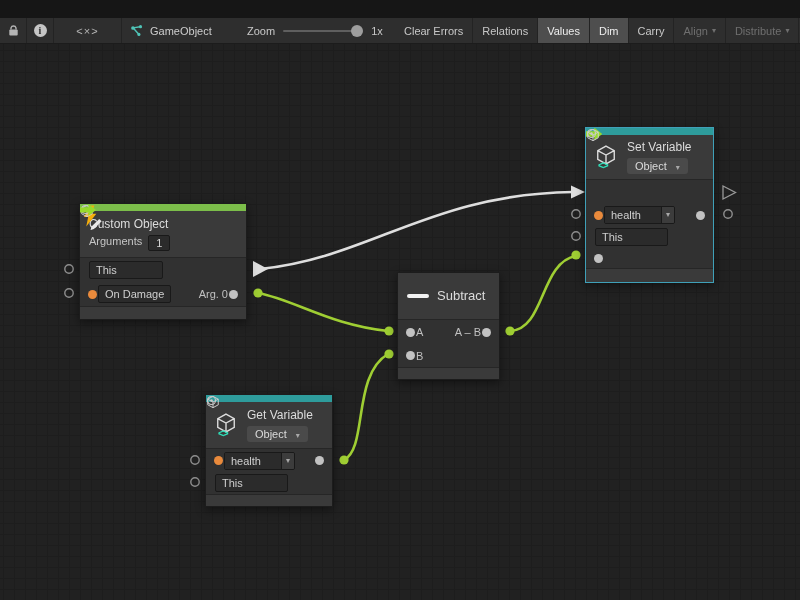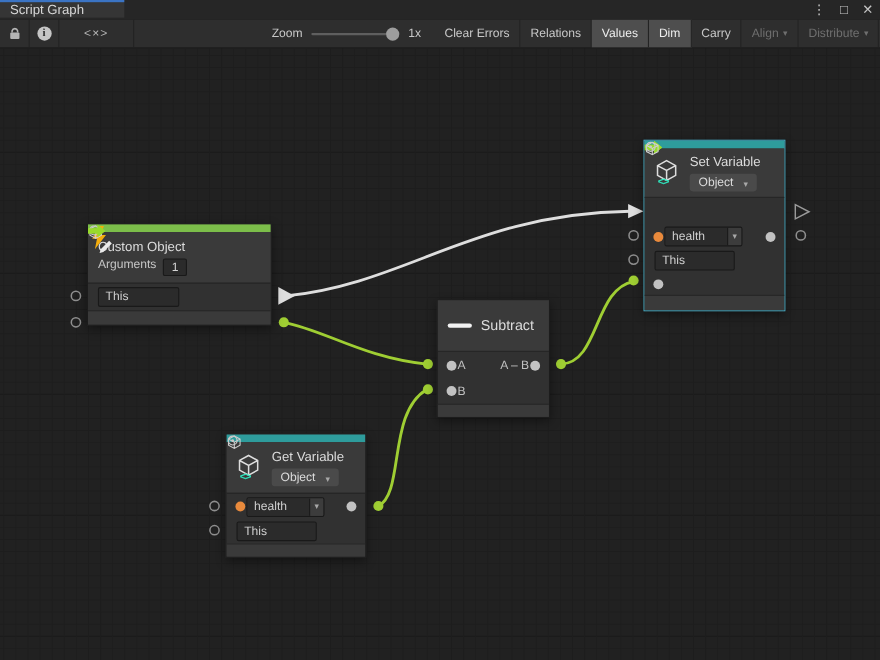--- a/index.html
+++ b/index.html
@@ -81,47 +81,46 @@
     font-size:10px;letter-spacing:-1px;background:transparent;}
   .minusicon{width:22px;height:4px;background:#F2F2F2;border-radius:2px;flex:0 0 auto;}
   .cubewrap{flex:0 0 auto;display:flex;}
   .arrow{flex:0 0 auto;display:flex;}
 </style>
 </head>
 <body>
 
 <div class="canvas">
 
-  <div class="titlebar">
-    <div class="tab">
-      <span>Script Graph</span>
-    </div>
-    <div class="wincontrols">
-      <span>⋮</span>
-      <span>□</span>
-      <span>✕</span>
-    </div>
-  </div>
 
   <div class="toolbar">
     <div class="tbleft">
       <div class="tbbtn tb-lock">
         <svg width="11" height="13" viewBox="0 0 11 13">
           <path d="M3 5.5 V3.9 a2.6 2.6 0 0 1 5 0 V5.5" fill="none" stroke="#B5B5B5" stroke-width="1.4"></path>
           <rect x="1.3" y="5.5" width="8.4" height="6" rx="1" fill="#B5B5B5"></rect>
         </svg>
       </div>
       <div class="tbbtn tb-info">
         <div class="infoicon">i</div>
       </div>
       <div class="tbbtn tb-code">
         <span>&lt;×&gt;</span>
       </div>
     </div>
 
+    <div class="gochip">
+      <svg width="13" height="13" viewBox="0 0 14 14">
+        <path d="M3.5 4.2 L10.8 3 M3.5 4.4 L9.2 10.8" stroke="#4FC4B7" stroke-width="1.5" fill="none"></path>
+        <circle cx="3.2" cy="4.3" r="2" fill="#4FC4B7"></circle>
+        <circle cx="11.3" cy="2.9" r="1.7" fill="#4FC4B7"></circle>
+        <circle cx="9.6" cy="11.2" r="1.7" fill="#4FC4B7"></circle>
+      </svg>
+      <span>GameObject</span>
+    </div>
 
     <div class="zoomgrp">
       <span>Zoom</span>
       <div class="slidertrack">
         <div class="sliderknob"></div>
       </div>
       <span style="margin-left:6px">1x</span>
     </div>
 
     <div class="tbright">
@@ -210,20 +209,28 @@
                 <circle cx="6" cy="6" r="4.4" fill="none" stroke="#C9C9C9" stroke-width="1.2"></circle>
                 <circle cx="6" cy="6" r="1.4" fill="#C9C9C9"></circle>
               </svg>
           </div>
           <span class="arrow spacer">
             <svg width="16" height="12" viewBox="0 0 16 12">
                 <path d="M0 3.5 H8.5 V0 L16 6 L8.5 12 V8.5 H0 Z" fill="#98DA2C"></path>
               </svg>
           </span>
         </div>
+        <div class="row" style="height:24px;">
+          <span class="dot orange"></span>
+          <div class="field">
+            <span>On Damage</span>
+          </div>
+          <span class="rlabel spacer">Arg. 0</span>
+          <span class="dot gray"></span>
+        </div>
       </div>
       <div class="foot" style="height:12px;"></div>
     </div>
 
     <div class="node selected" style="left:585px;top:127px;width:129px;">
       <div class="strip" style="background:#2E9C9C"></div>
       <div class="head" style="height:44px;">
         <div class="varicon">
           <svg width="22" height="22" viewBox="0 0 16 16">
               <path d="M8 1.5 L14 4.8 V11.2 L8 14.5 L2 11.2 V4.8 Z M2 4.8 L8 8 L14 4.8 M8 8 V14.5" fill="none" stroke="#DDDDDD" stroke-width="1"></path>

